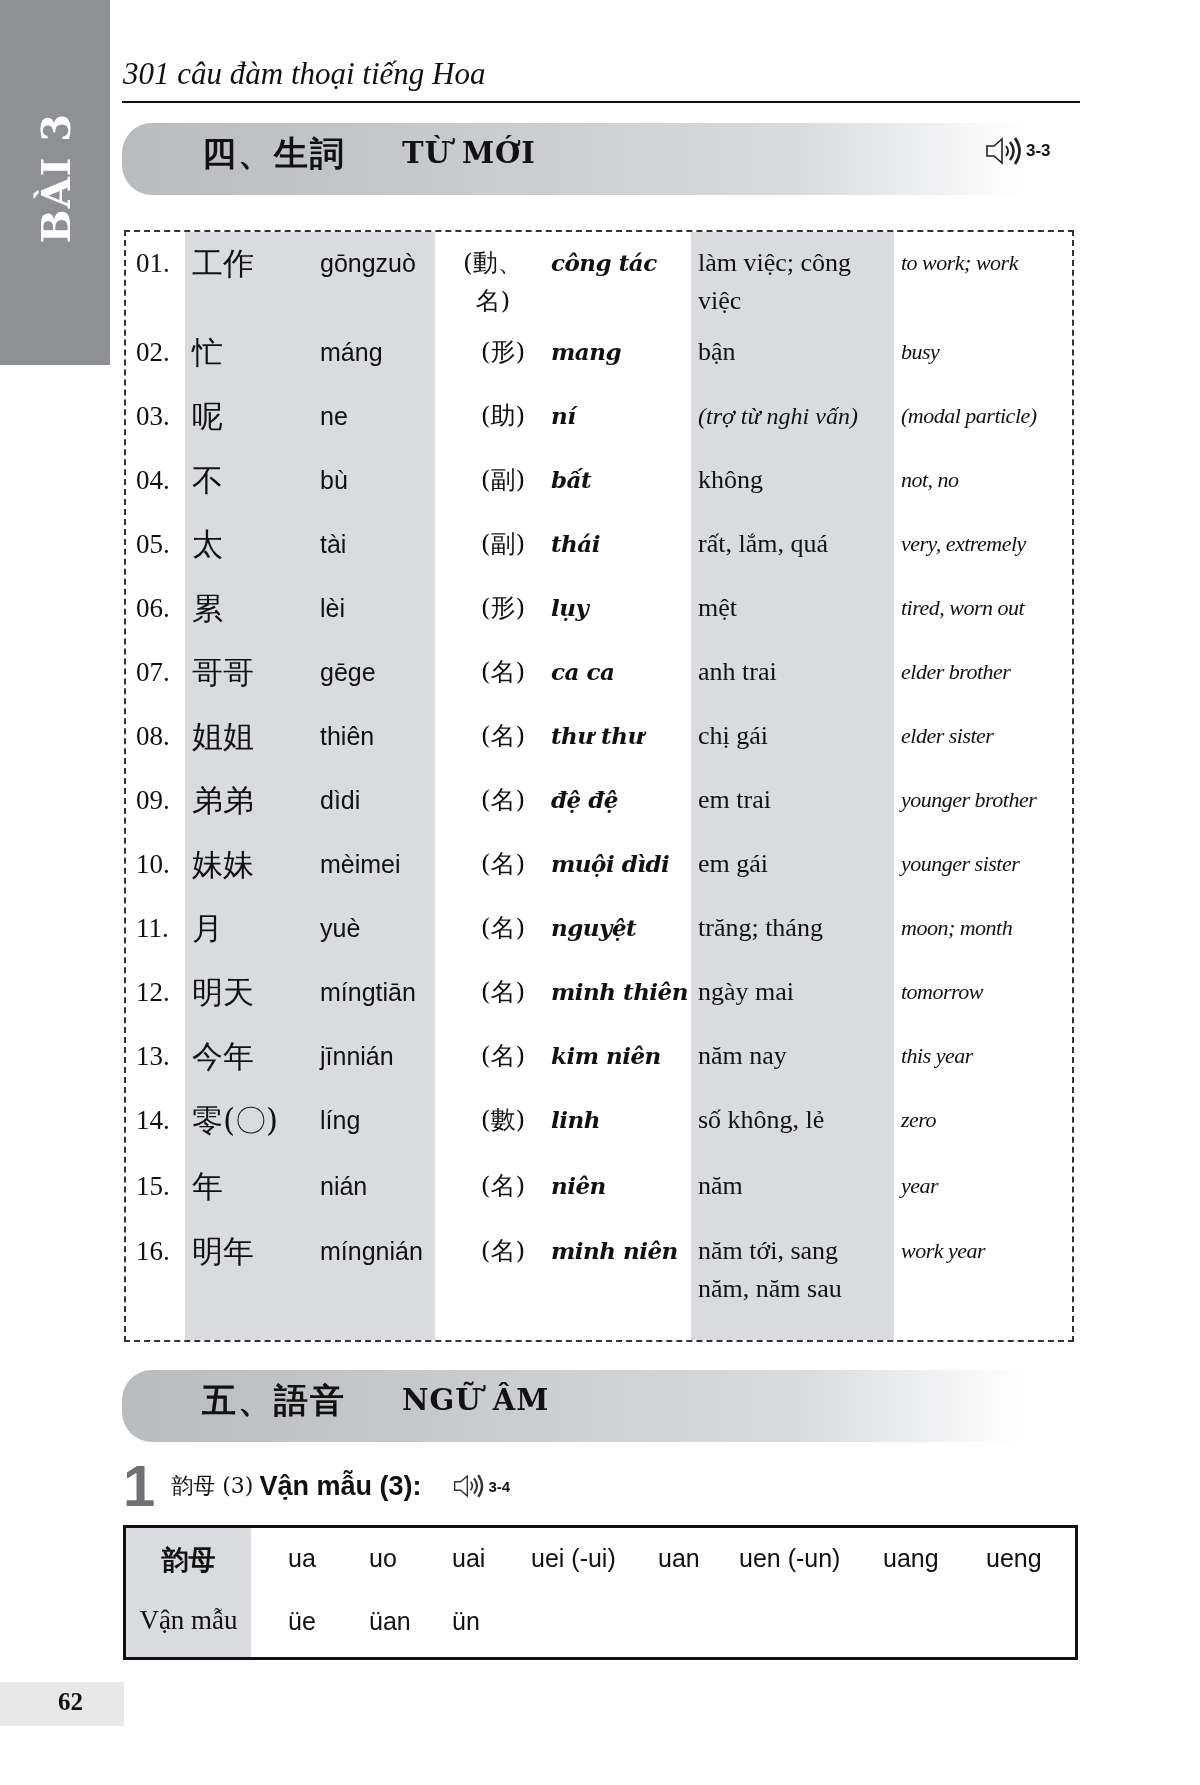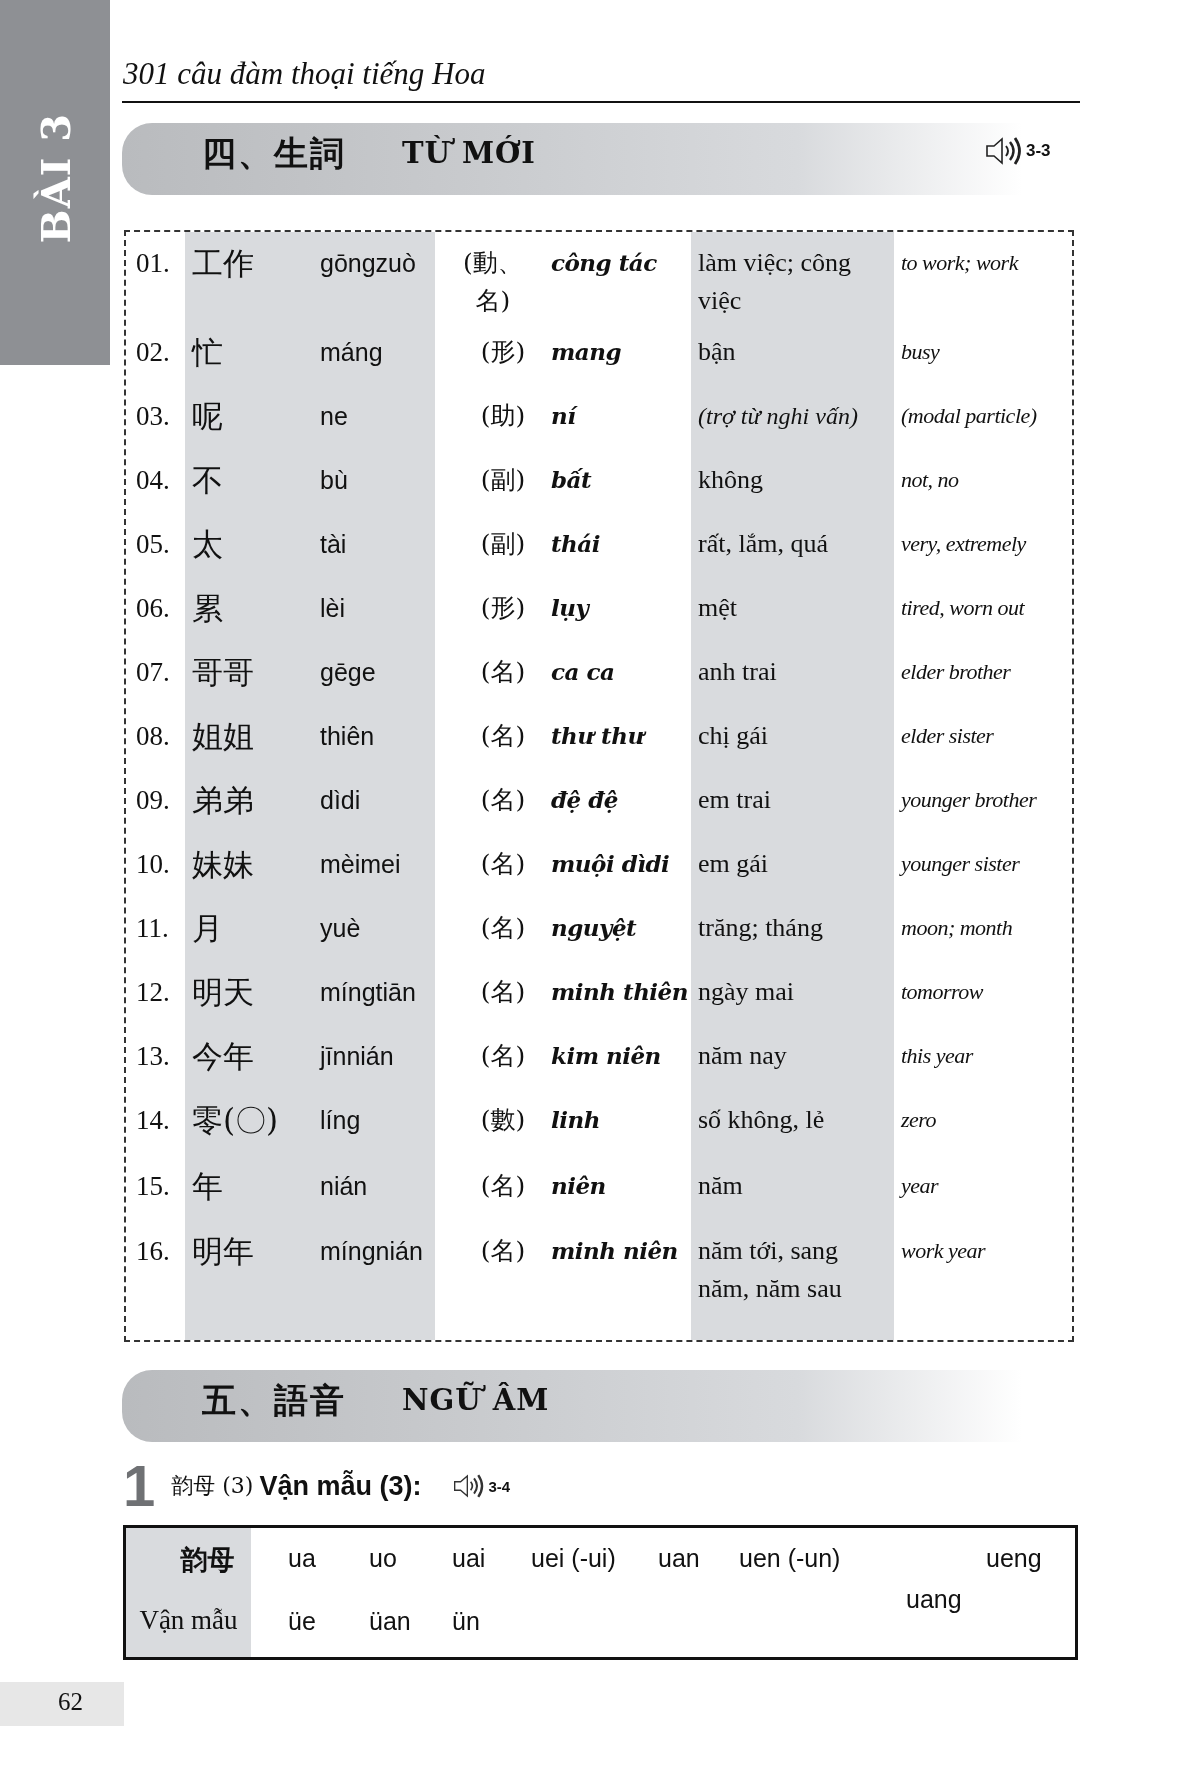--- a/index.html
+++ b/index.html
@@ -25,25 +25,25 @@
   .c-hv { left:425px; font-family:"DejaVu Serif", serif; font-style:italic; font-weight:bold; font-size:23px; letter-spacing:-0.5px; }
   .c-vn { left:572px; font-family:"Liberation Serif", serif; font-size:26px; width:200px; }
   .c-en { left:775px; font-family:Liberation Serif, serif; font-style:italic; font-size:22px; letter-spacing:-0.5px; width:170px; white-space:nowrap; }
   .subhead { position:absolute; left:123px; top:1456px; display:flex; align-items:center; }
   .subhead-num { font-family:"Liberation Sans", sans-serif; font-weight:bold; font-size:58px; color:#6f7174; line-height:60px; margin-right:16px; }
   .subhead-cn { font-family:"DejaVu Serif", serif; font-size:22px; margin-right:6px;text-align:right; }
   .subhead-vn { font-family:"Liberation Sans", sans-serif; font-weight:bold; font-size:27px; }
   .finals { position:absolute; left:123px; top:1525px; width:955px; height:135px; border:3px solid #111; box-sizing:border-box; }
   .finals-label-bg { position:absolute; left:0; top:0; bottom:0; width:125px; background:#d9dbde; }
   .finals-label { position:absolute; left:0; width:125px; text-align:center; font-size:27px; }
-  .finals-label.cn { top:14px; font-family:"DejaVu Sans", sans-serif; font-weight:bold;padding-left:19px; }
+  .finals-label.cn { top:14px; font-family:"DejaVu Sans", sans-serif; font-weight:bold; }
   .finals-label.vn { top:77px; font-family:"Liberation Serif", serif; }
   .final { position:absolute; font-family:"Liberation Sans", sans-serif; font-size:25px; }
   .page-no { position:absolute; left:0; top:1682px; width:124px; height:44px; background:#e7e7e7; }
-  .page-no span { position:absolute; left:58px; top:6px; font-family:"Liberation Serif", serif; font-weight:normal; font-size:25px; }
+  .page-no span { position:absolute; left:58px; top:6px; font-family:"Liberation Serif", serif; font-weight:bold; font-size:25px; }
 </style>
 </head>
 <body>
 
 <div class="side-tab">
   <div class="side-tab-label">BÀI 3</div>
 </div>
 
 <div class="book-title">301 câu đàm thoại tiếng Hoa</div>
 <div class="title-rule"></div>
@@ -240,21 +240,21 @@
   <div class="finals-label-bg"></div>
   <div class="finals-label cn">韵母</div>
   <div class="finals-label vn">Vận mẫu</div>
 
   <span class="final" style="left:162px; top:16px;">ua</span>
   <span class="final" style="left:243px; top:16px;">uo</span>
   <span class="final" style="left:326px; top:16px;">uai</span>
   <span class="final" style="left:405px; top:16px;">uei (-ui)</span>
   <span class="final" style="left:532px; top:16px;">uan</span>
   <span class="final" style="left:613px; top:16px;">uen (-un)</span>
-  <span class="final" style="left:780px; top:16px;margin-top:41px;">uang</span>
+  <span class="final" style="left:757px; top:16px;">uang</span>
   <span class="final" style="left:860px; top:16px;">ueng</span>
 
   <span class="final" style="left:162px; top:79px;">üe</span>
   <span class="final" style="left:243px; top:79px;">üan</span>
   <span class="final" style="left:326px; top:79px;">ün</span>
 </div>
 
 <div class="page-no">
   <span>62</span>
 </div>

